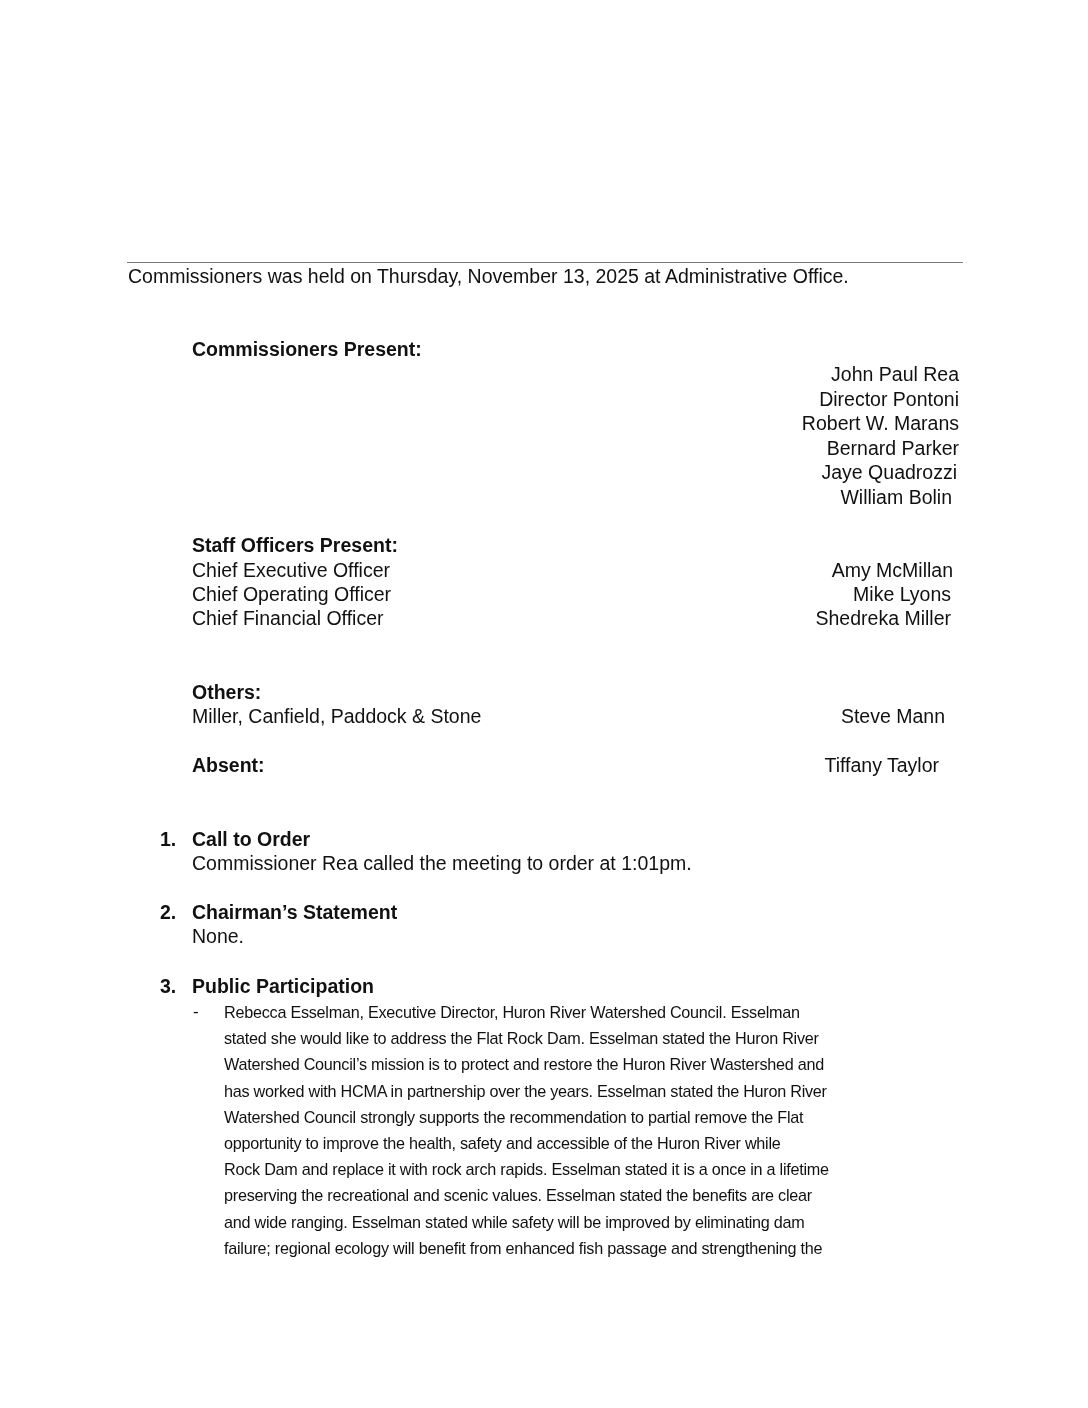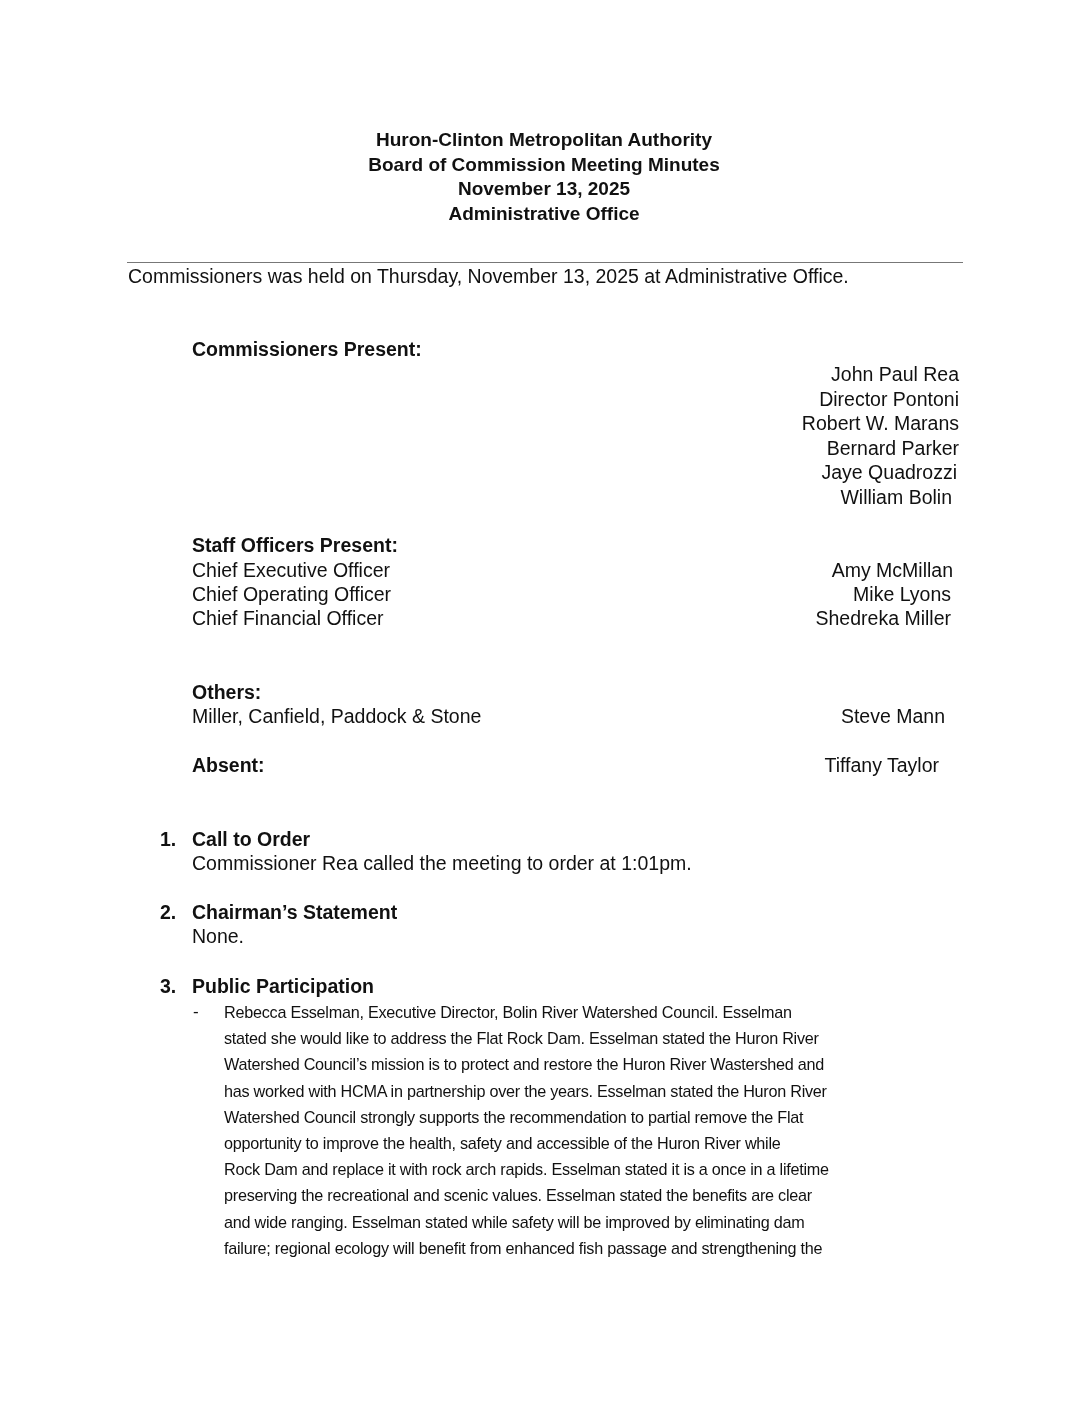--- a/index.html
+++ b/index.html
@@ -20,26 +20,20 @@
     .item .body { position: absolute; left: 32px; top: 24px; white-space: nowrap; }
     .bullet { position: absolute; left: 193px; top: 1002px; font-family: "Liberation Sans", sans-serif; font-size: 17px; }
     .para { position: absolute; left: 224px; top: 999px; font-family: "Liberation Sans", sans-serif; font-size: 16.2px; line-height: 26.2px; letter-spacing: -0.25px; }
     .para div { white-space: nowrap; }
   </style>
 </head>
 <body>
 
 <div class="page sans">
 
-  <div class="header">
-    <div>Huron-Clinton Metropolitan Authority</div>
-    <div>Board of Commission Meeting Minutes</div>
-    <div>November 13, 2025</div>
-    <div>Administrative Office</div>
-  </div>
 
   <div class="rule"></div>
 
   <div class="intro">
     <div>Commissioners was held on Thursday, November 13, 2025 at Administrative Office.</div>
   </div>
 
   <div class="label" style="top:338px;">Commissioners Present:</div>
   <div class="names">
     <div>John Paul Rea</div>
@@ -77,21 +71,21 @@
     <span class="body">None.</span>
   </div>
 
   <div class="item" style="top:975px;">
     <span class="num">3.</span>
     <span class="title">Public Participation</span>
   </div>
 
   <span class="bullet">-</span>
   <div class="para">
-    <div>Rebecca Esselman, Executive Director, Bolin River Watershed Council. Esselman</div>
+    <div>Rebecca Esselman, Executive Director, Huron River Watershed Council. Esselman</div>
     <div>stated she would like to address the Flat Rock Dam. Esselman stated the Huron River</div>
     <div>Watershed Council’s mission is to protect and restore the Huron River Wastershed and</div>
     <div>has worked with HCMA in partnership over the years. Esselman stated the Huron River</div>
     <div>Watershed Council strongly supports the recommendation to partial remove the Flat</div>
     <div>opportunity to improve the health, safety and accessible of the Huron River while</div>
     <div>Rock Dam and replace it with rock arch rapids. Esselman stated it is a once in a lifetime</div>
     <div>preserving the recreational and scenic values. Esselman stated the benefits are clear</div>
     <div>and wide ranging. Esselman stated while safety will be improved by eliminating dam</div>
     <div>failure; regional ecology will benefit from enhanced fish passage and strengthening the</div>
   </div>

